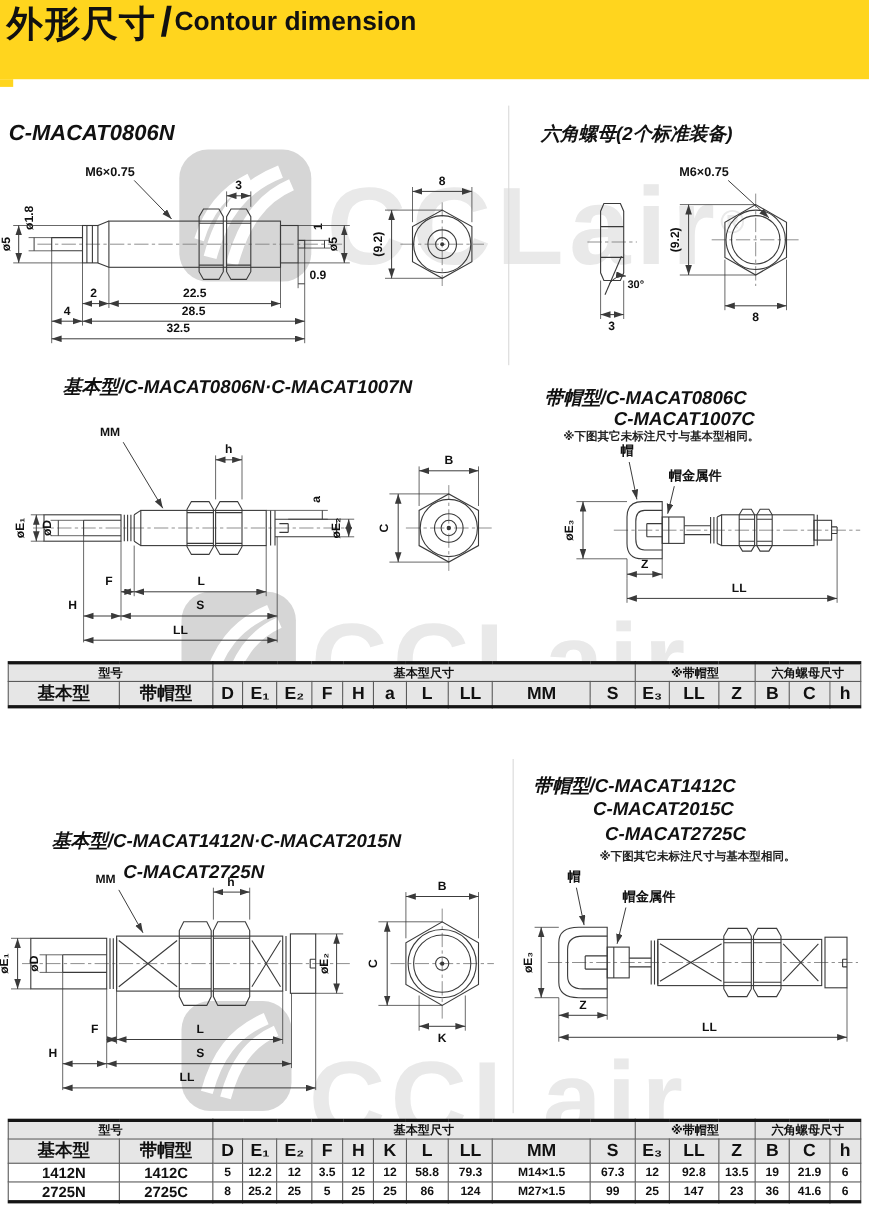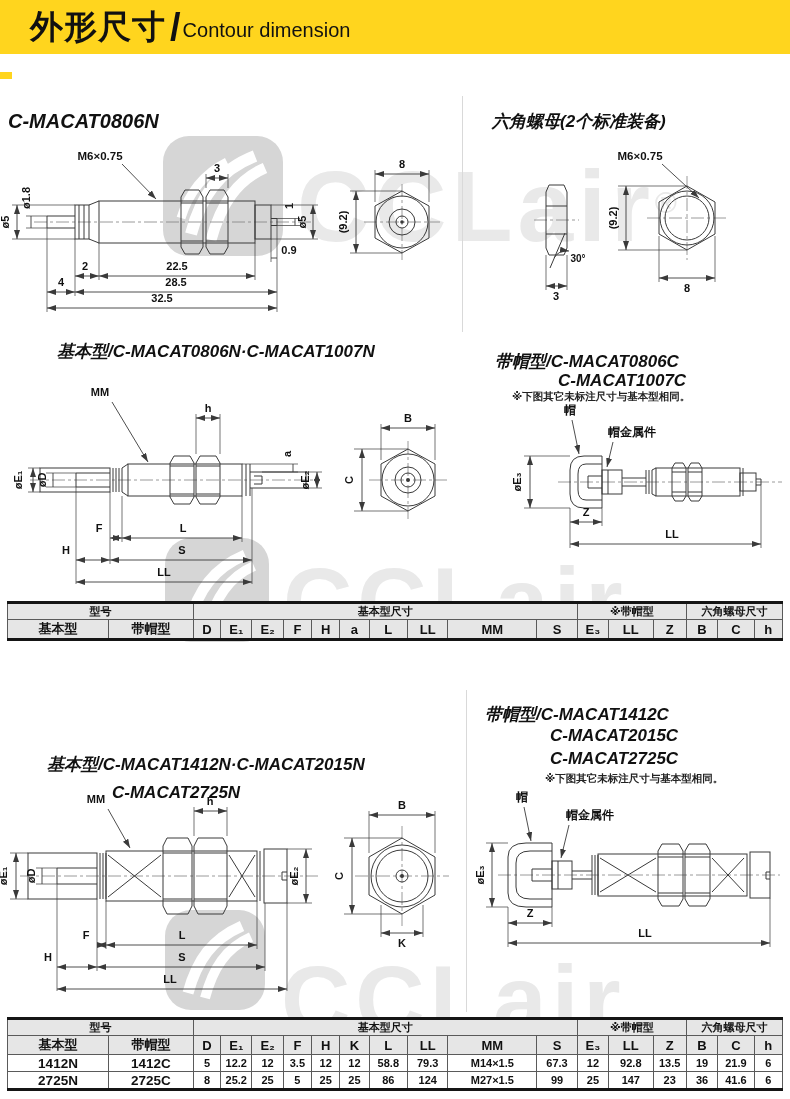--- a/index.html
+++ b/index.html
@@ -1,23 +1,23 @@
 <!DOCTYPE html>
 <html><head>
 <meta charset="utf-8">
 <style>
   html,body{margin:0;padding:0;background:#fff;}
   body{width:790px;height:1099px;position:relative;overflow:hidden;
        font-family:"Liberation Sans","DejaVu Sans",sans-serif;color:#111;}
   .abs{position:absolute;}
   
-  .hdr{left:0;top:0;width:790px;height:54px;display:flex;align-items:center;padding-left:30px;box-sizing:border-box;z-index:3;}
+  .hdr{left:0;top:0;width:790px;height:72px;display:flex;padding-left:6px;box-sizing:border-box;z-index:3;}
   .hdr .zh{font-size:33px;font-weight:bold;letter-spacing:1px;}
   .hdr .slash{font-size:38px;font-weight:bold;margin:0 2px 0 4px;}
-  .hdr .en{font-size:20px;font-weight:normal;margin-top:6px;}
+  .hdr .en{font-size:24px;font-weight:bold;margin-top:6px;}
   .hdr-tab{left:0;top:72px;width:12px;height:7px;z-index:3;}
   
   .wm{z-index:0;display:flex;align-items:flex-start;}
   .wm-logo{border-radius:26px;background:#d6d6d6;flex:none;}
   .wm-text{font-weight:bold;color:#e9e9e9;letter-spacing:5px;line-height:1;white-space:nowrap;}
   .wm-reg{font-size:30px;vertical-align:28px;letter-spacing:0;}
   
   .stitle{font-weight:bold;z-index:2;white-space:nowrap;font-style:italic;}
   .t20{font-size:20px;}
   .t17{font-size:17px;}
@@ -30,21 +30,21 @@
   .ext{stroke:#3a3a3a;stroke-width:0.7;fill:none;}
   .cl{stroke:#808080;stroke-width:0.8;fill:none;stroke-dasharray:13 3 3 3;}
   svg text{fill:#111;font-family:"Liberation Sans","DejaVu Sans",sans-serif;font-weight:bold;font-size:11px;text-anchor:middle;}
   svg text.lead{font-size:11.5px;}
   svg text.cjk{font-size:12px;}
   svg text.sm{font-size:10px;}
   
   table.spec{position:absolute;left:7px;width:776px;border-collapse:collapse;table-layout:fixed;z-index:2;
      border-left:1px solid #555;border-right:1px solid #555;border-top:3px solid #151515;border-bottom:3px solid #151515;}
   table.spec th,table.spec td{border:1px solid #5a5a5a;text-align:center;padding:0;overflow:hidden;white-space:nowrap;}
-  table.spec thead th{background:#e6e6e6;font-size:13px;font-weight:bold;height:15px;}
+  table.spec thead th{background:#e6e6e6;font-size:16px;font-weight:bold;height:15px;}
   table.spec thead tr.grp th{height:14px;font-size:11px;}
   table.spec tbody td{font-size:11px;font-weight:bold;height:15px;background:transparent;}
   table.spec tbody td.model{font-size:13.5px;}
   #table2 tbody td{height:16px;}
 </style>
 </head>
 <body>
 
 <div class="abs wm" style="left:163px;top:136px;">
   <div class="wm-logo" style="width:120px;height:120px;">
@@ -87,21 +87,21 @@
 
 <div class="abs stitle t20" style="left:8px;top:110px;">C-MACAT0806N</div>
 <div class="abs stitle t17" style="left:492px;top:110px;">六角螺母(2个标准装备)</div>
 <div class="abs stitle t17" style="left:57px;top:340px;">基本型/C-MACAT0806N·C-MACAT1007N</div>
 <div class="abs stitle t17" style="left:495px;top:350px;">带帽型/C-MACAT0806C</div>
 <div class="abs stitle t17" style="left:558px;top:371px;">C-MACAT1007C</div>
 <div class="abs note" style="left:512px;top:390px;">※下图其它未标注尺寸与基本型相同。</div>
 <div class="abs stitle t17" style="left:47px;top:737px;margin-top:16px;">基本型/C-MACAT1412N·C-MACAT2015N</div>
 <div class="abs stitle t17" style="left:112px;top:759px;margin-top:24px;">C-MACAT2725N</div>
 <div class="abs stitle t17" style="left:485px;top:703px;">带帽型/C-MACAT1412C</div>
-<div class="abs stitle t17" style="left:550px;top:726px;">C-MACAT2015C</div>
+<div class="abs stitle t17" style="left:539px;top:726px;">C-MACAT2015C</div>
 <div class="abs stitle t17" style="left:550px;top:749px;">C-MACAT2725C</div>
 <div class="abs note" style="left:545px;top:772px;">※下图其它未标注尺寸与基本型相同。</div>
 
 <svg style="left:0;top:140px;" width="480" height="182" viewBox="0 0 480 182">
   <defs>
       <marker id="ar1" markerWidth="11" markerHeight="8" refX="9" refY="3" orient="auto-start-reverse" markerUnits="userSpaceOnUse">
         <path d="M0,0 L9,3 L0,6 Z" fill="#3a3a3a"></path>
       </marker>
     </defs>
   <path class="cl" d="M34,82 H312"></path>

